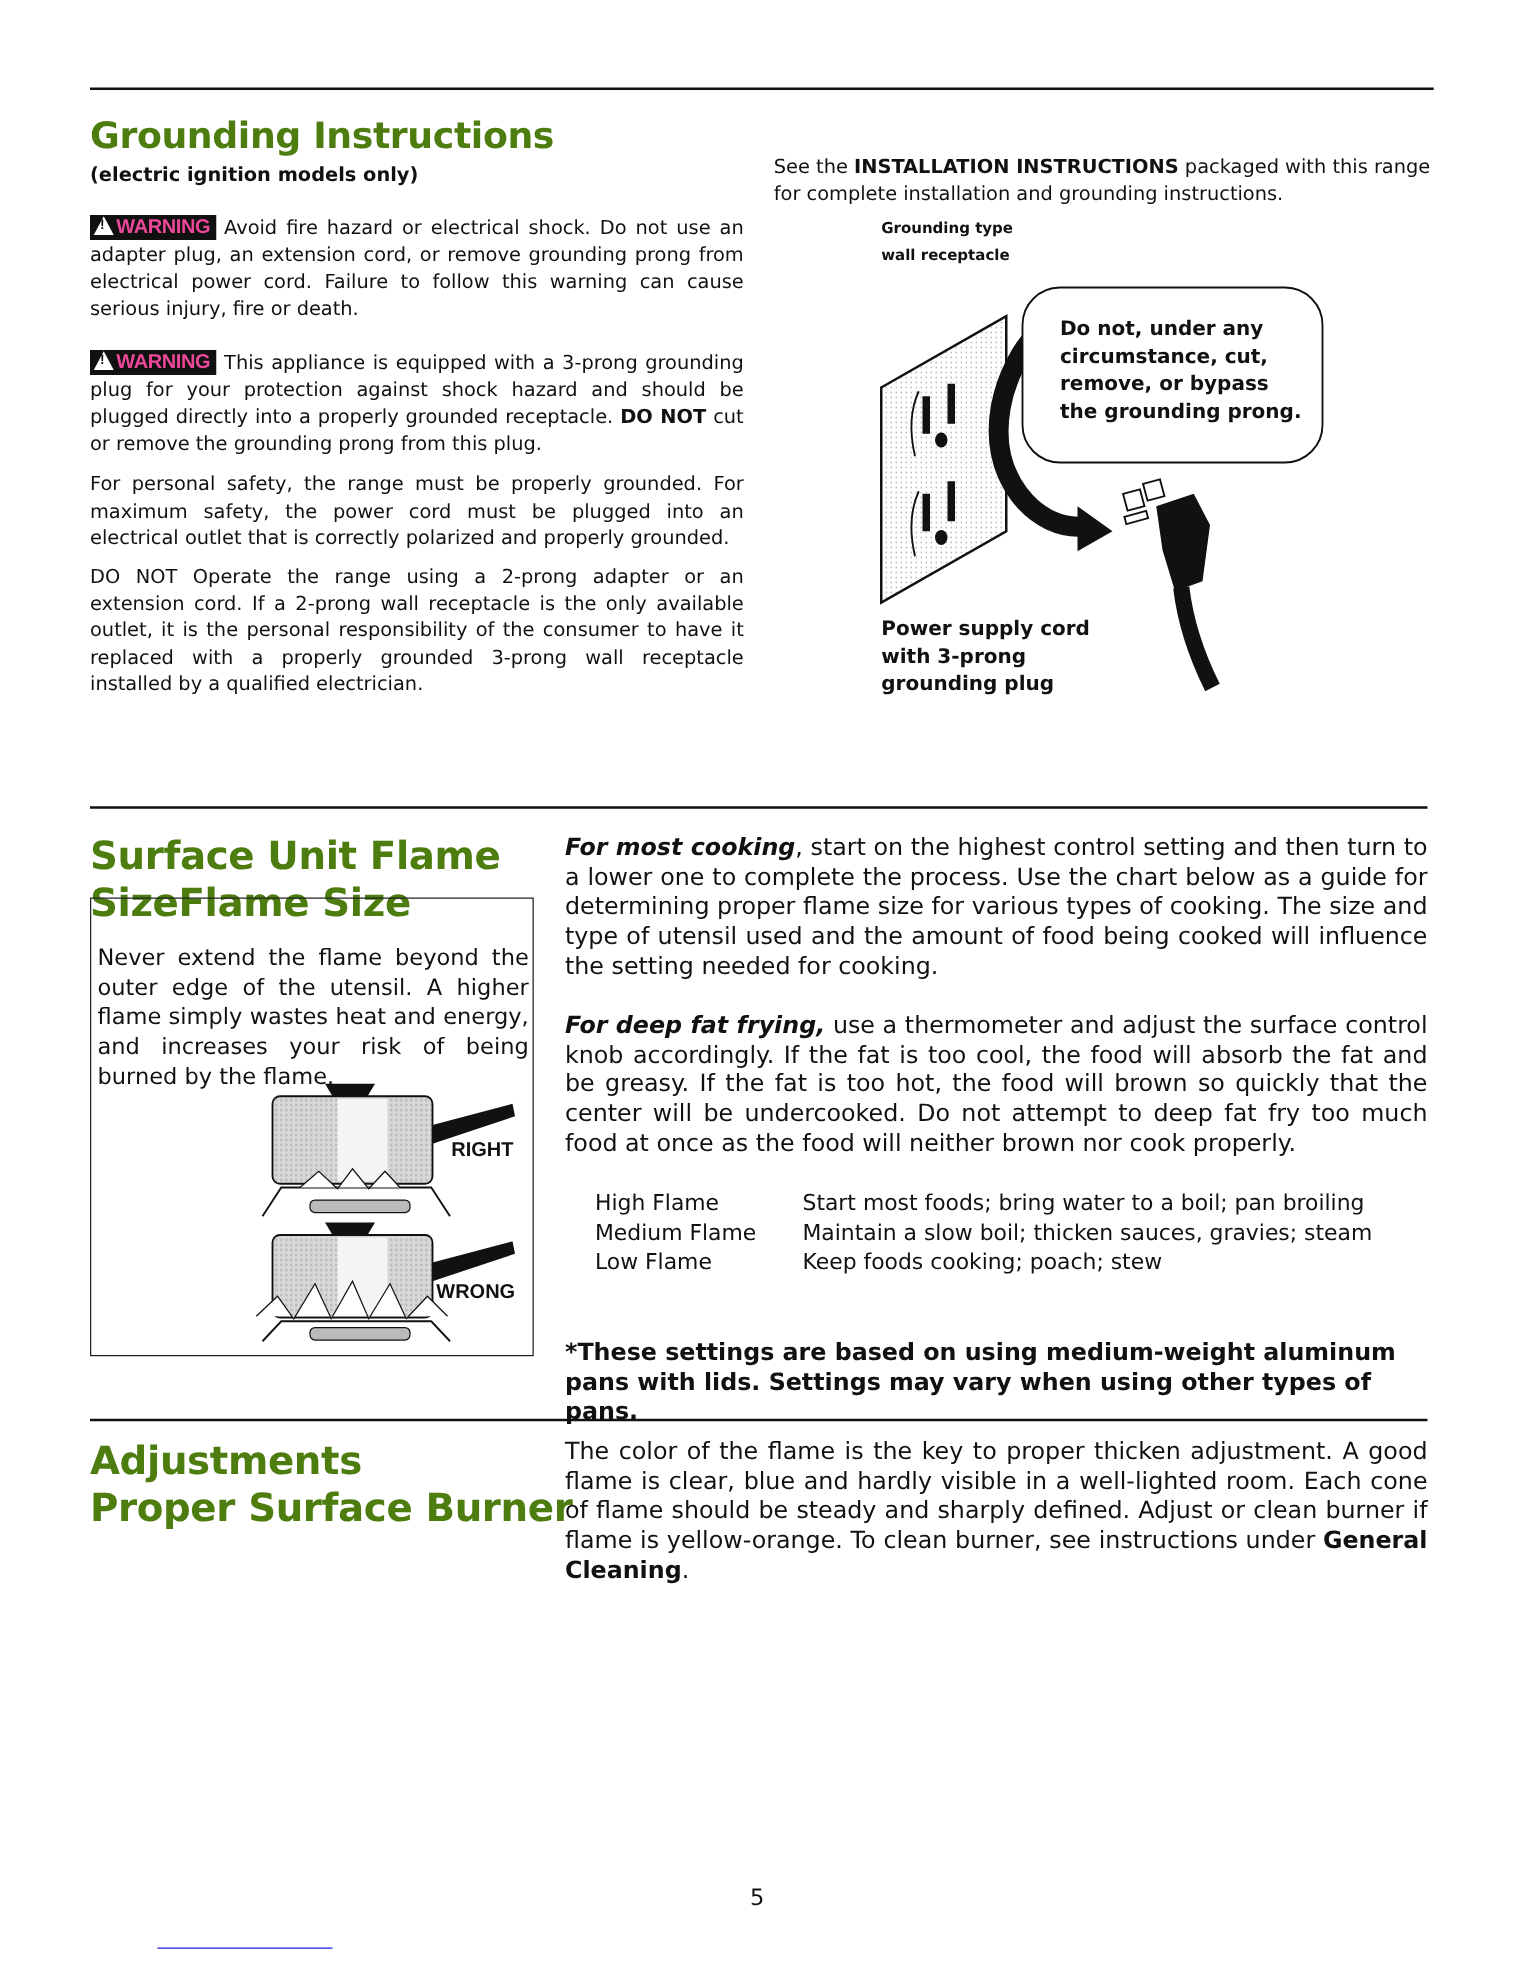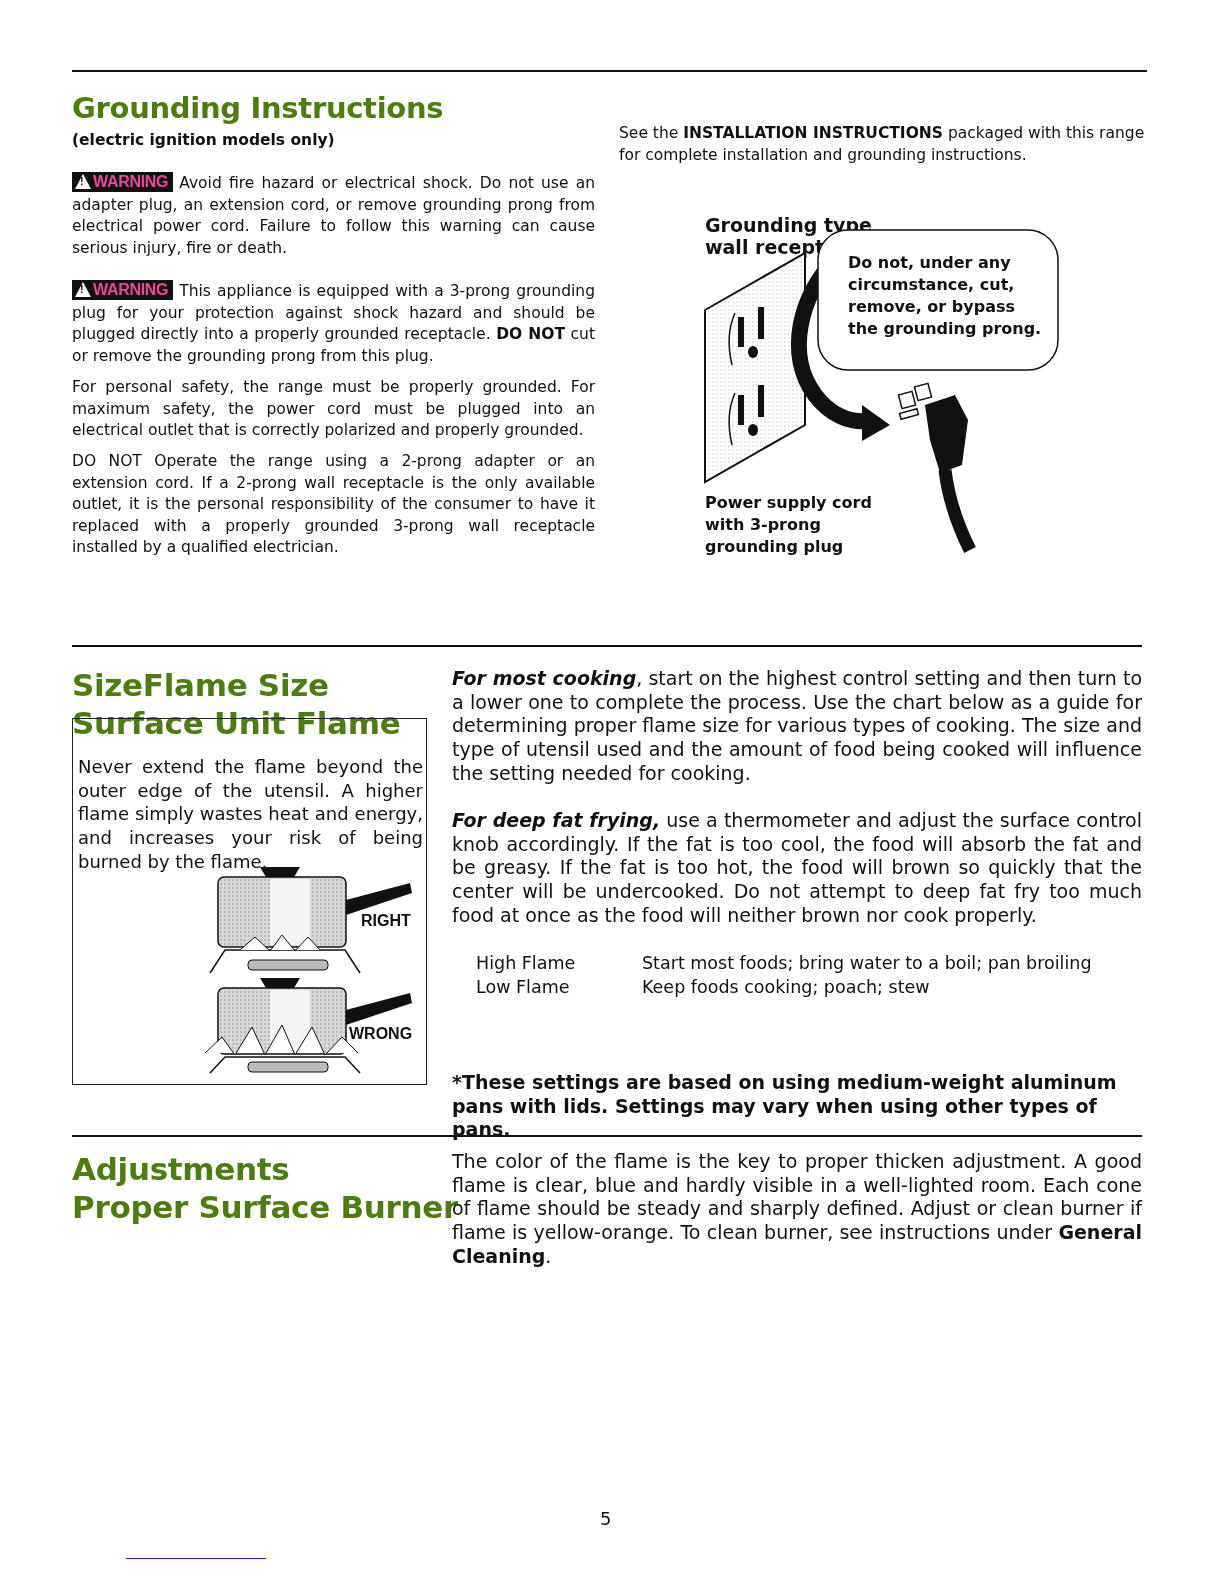--- a/index.html
+++ b/index.html
@@ -52,21 +52,21 @@
 
   <p class="abs body-text" style="left:72px; top:377px; width:523px;">For personal safety, the range must be properly grounded. For maximum safety, the power cord must be plugged into an electrical outlet that is correctly polarized and properly grounded.</p>
   <p class="abs body-text" style="left:72px; top:451px; width:523px;">DO NOT Operate the range using a 2-prong adapter or an extension cord. If a 2-prong wall receptacle is the only available outlet, it is the personal responsibility of the consumer to have it replaced with a properly grounded 3-prong wall receptacle installed by a qualified electrician.</p>
 
   <p class="abs body-text" style="left:619px; top:123px; width:530px; text-align:left;">
     <span>See the</span>
     <b class="em">INSTALLATION INSTRUCTIONS</b>
     <span>packaged with this range for complete installation and grounding instructions.</span>
   </p>
 
-  <div class="abs" style="left:705px; top:172px; font-size:19px; font-weight:bold; line-height:21.5px;margin-top:43px;">
+  <div class="abs" style="left:705px; top:172px; font-size:12px; font-weight:bold; line-height:21.5px;">
     <div>Grounding type</div>
     <div>wall receptacle</div>
   </div>
 
   <svg class="abs" style="left:700px; top:225px;" width="380" height="340" viewBox="0 0 380 340">
     <defs>
       <pattern id="dots" width="4" height="4" patternUnits="userSpaceOnUse">
         <rect width="4" height="4" fill="#fff"></rect>
         <circle cx="1" cy="1" r="0.6" fill="#999"></circle>
       </pattern>
@@ -109,22 +109,22 @@
 
   <div class="abs" style="left:705px; top:492px; font-size:16px; font-weight:bold; line-height:22px;">
     <div>Power supply cord</div>
     <div>with 3-prong</div>
     <div>grounding plug</div>
   </div>
 </section>
 
 <section>
   <h2 class="abs h-title" style="left:72px; top:666px; font-size:31px; line-height:38px;">
+    <div>Surface Unit Flame</div>
     <div>SizeFlame Size</div>
-    <div>Surface Unit Flame</div>
   </h2>
 
   <div class="flame-box">
     <p class="body-lg" style="position:absolute; left:5px; top:36px; width:345px; font-size:18px; line-height:23.7px;">Never extend the flame beyond the outer edge of the utensil. A higher flame simply wastes heat and energy, and increases your risk of being burned by the flame.</p>
   </div>
 
   <svg class="abs" style="left:200px; top:855px;" width="220" height="220" viewBox="0 0 220 220">
     <defs>
       <pattern id="panshade" width="4" height="4" patternUnits="userSpaceOnUse">
         <rect width="4" height="4" fill="#d8d8d8"></rect>
@@ -163,20 +163,24 @@
     <b style="font-style:italic;">For deep fat frying,</b>
     <span>use a thermometer and adjust the surface control knob accordingly. If the fat is too cool, the food will absorb the fat and be greasy. If the fat is too hot, the food will brown so quickly that the center will be undercooked. Do not attempt to deep fat fry too much food at once as the food will neither brown nor cook properly.</span>
   </p>
 
   <div class="flame-table">
     <div class="row">
       <div class="c1">High Flame</div>
       <div>Start most foods; bring water to a boil; pan broiling</div>
     </div>
     <div class="row">
+      <div class="c1">Medium Flame</div>
+      <div>Maintain a slow boil; thicken sauces, gravies; steam</div>
+    </div>
+    <div class="row">
       <div class="c1">Low Flame</div>
       <div>Keep foods cooking; poach; stew</div>
     </div>
   </div>
 
   <p class="abs body-lg" style="left:452px; top:1071px; width:690px; font-weight:bold; text-align:left;">*These settings are based on using medium-weight aluminum pans with lids. Settings may vary when using other types of pans.</p>
 </section>
 
 <section>
   <h2 class="abs h-title" style="left:72px; top:1150px; font-size:31px; line-height:38px;">

